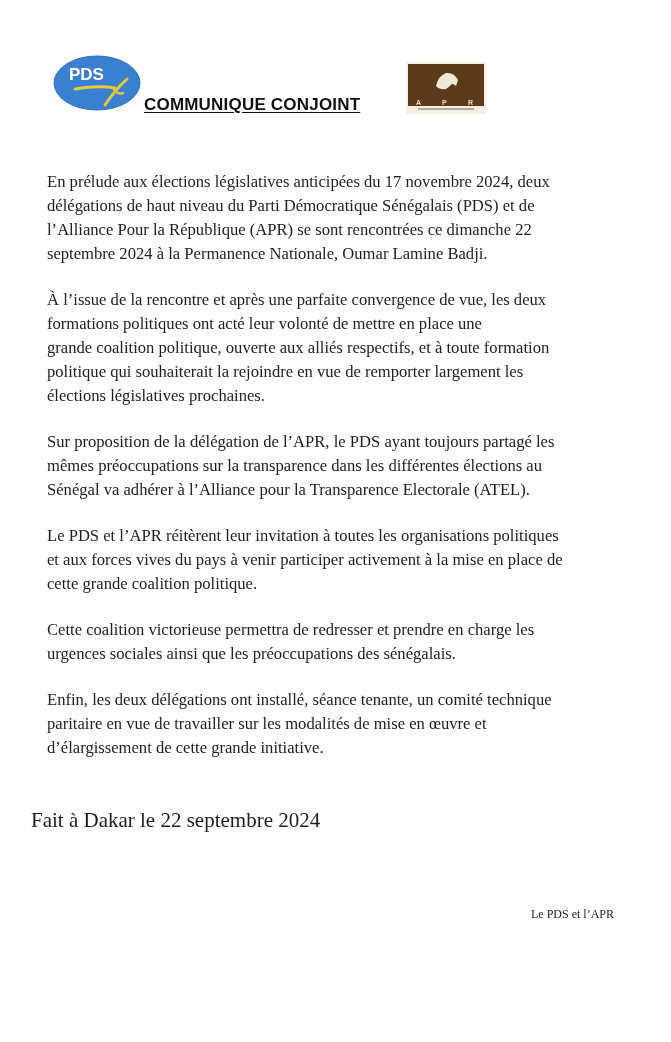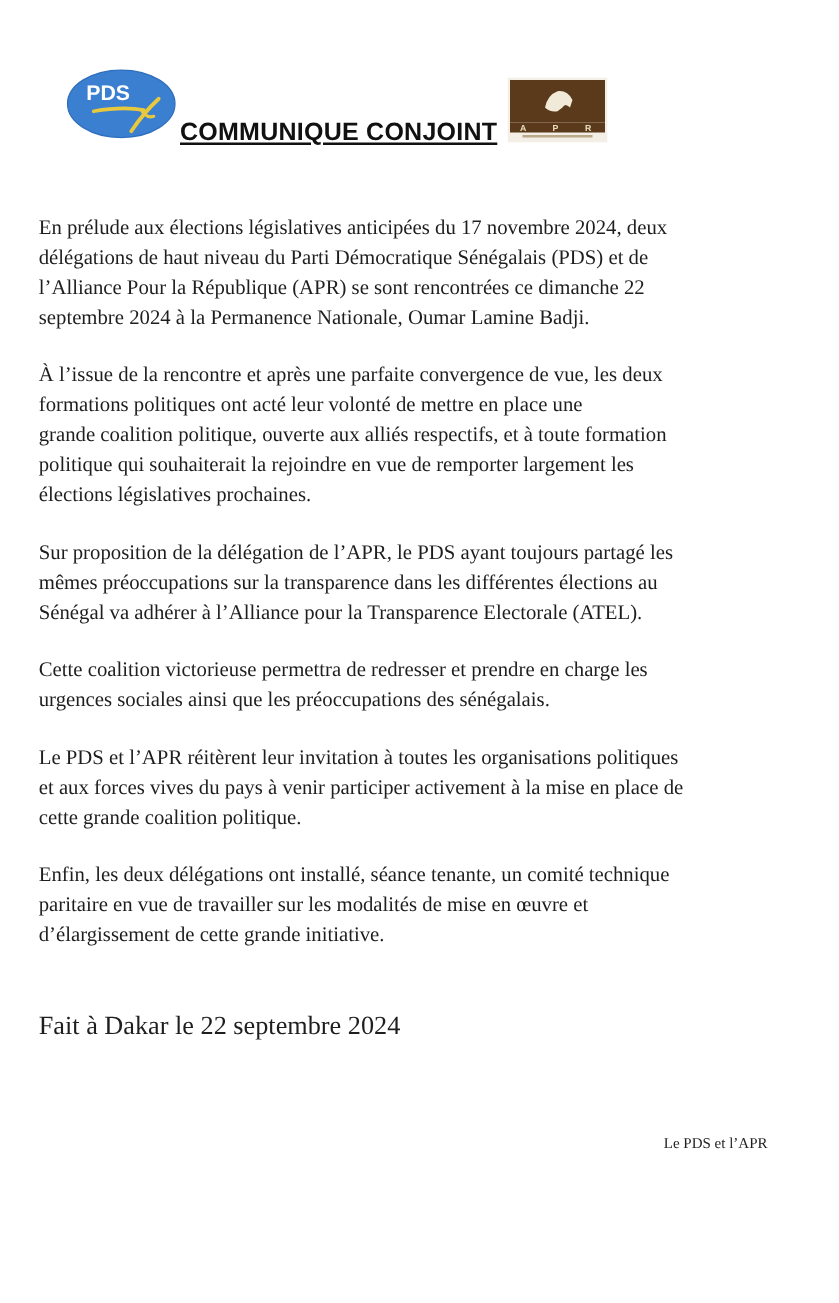--- a/index.html
+++ b/index.html
@@ -36,37 +36,37 @@
       top: 62px;
       width: 80px;
       height: 52px;
     }
     .title {
       position: absolute;
       left: 124px;
       top: 95px;
       font-family: "Liberation Sans", "DejaVu Sans", sans-serif;
       font-weight: bold;
-      font-size: 20px;
+      font-size: 17px;
       letter-spacing: 0.2px;
       color: #111;
       text-decoration: underline;
       text-underline-offset: 2px;
       white-space: nowrap;
     }
     .content {
       position: absolute;
       left: 31px;
       top: 170px;
       width: 600px;
       font-size: 16.6px;
       line-height: 24px;
     }
     .para {
-      margin: 0 0 22px 0;
+      margin: 0 0 22px 16px;
       white-space: pre-line;
     }
     .place-date {
       position: absolute;
       left: 31px;
       top: 808px;
       font-size: 21px;
       line-height: 24px;
     }
     .signature {
@@ -114,24 +114,24 @@
 l’Alliance Pour la République (APR) se sont rencontrées ce dimanche 22
 septembre 2024 à la Permanence Nationale, Oumar Lamine Badji.</p>
   <p class="para">À l’issue de la rencontre et après une parfaite convergence de vue, les deux
 formations politiques ont acté leur volonté de mettre en place une
 grande  coalition politique, ouverte aux alliés respectifs, et à toute formation
 politique qui souhaiterait la rejoindre en vue de remporter largement les
 élections législatives prochaines.</p>
   <p class="para">Sur proposition de la délégation de l’APR, le PDS ayant toujours partagé les
 mêmes préoccupations sur la transparence dans les différentes élections au
 Sénégal va adhérer à l’Alliance pour la Transparence Electorale (ATEL).</p>
-  <p class="para">Cette coalition victorieuse permettra de redresser et prendre en charge les
-urgences sociales ainsi que les préoccupations des sénégalais.</p>
   <p class="para">Le PDS et l’APR réitèrent leur invitation à toutes les organisations politiques
 et aux forces vives du pays à venir participer activement à la mise en place de
 cette grande coalition politique.</p>
+  <p class="para">Cette coalition victorieuse permettra de redresser et prendre en charge les
+urgences sociales ainsi que les préoccupations des sénégalais.</p>
   <p class="para">Enfin, les deux délégations ont installé, séance tenante, un comité technique
 paritaire en vue de travailler sur les modalités de mise en œuvre et
 d’élargissement de cette grande initiative.</p>
 </div>
 
 <div class="place-date">Fait à Dakar le 22 septembre 2024</div>
 <div class="signature">Le PDS et l’APR</div>
 
 </body></html>

